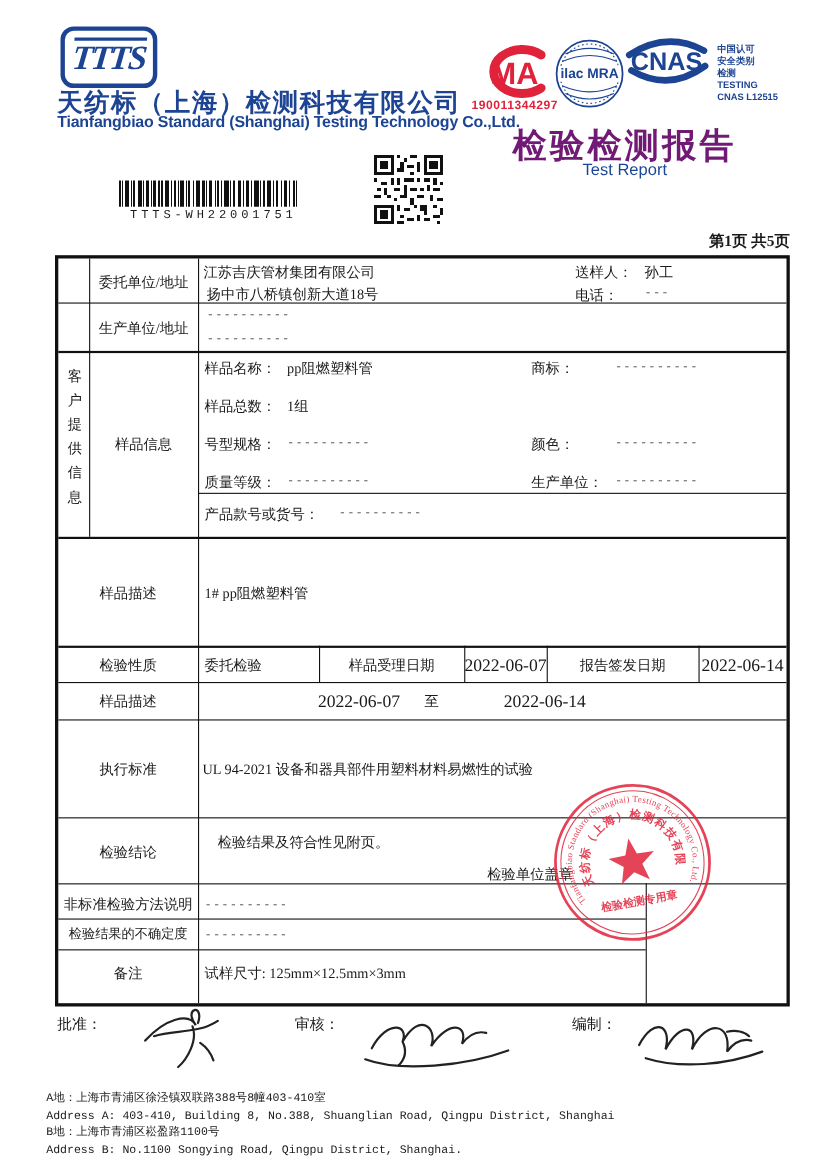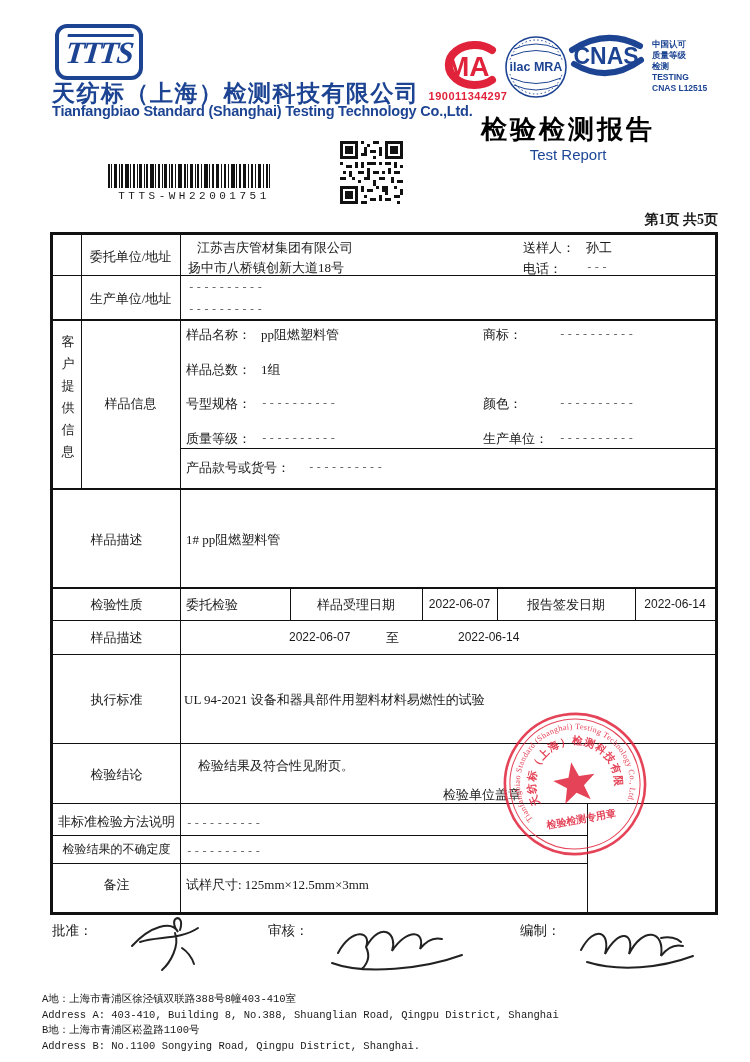--- a/index.html
+++ b/index.html
@@ -15,30 +15,30 @@
   .company-cn{left:52px;top:78px;font-size:23px;font-weight:bold;color:#1d4493;letter-spacing:1.5px;}
   .company-en{left:52px;top:103px;font-size:14.5px;font-weight:bold;color:#1d4493;font-family:"Liberation Sans",sans-serif;letter-spacing:-0.2px;}
   .barcode-wrap{left:108px;top:164px;}
   .barcode-text{left:104px;top:190px;width:180px;font-size:11px;letter-spacing:3.5px;text-align:center;}
   .qr{left:340px;top:141px;}
   .cma{left:430px;top:40px;}
   .cma-num{left:424px;top:90px;width:88px;text-align:center;font-size:11px;font-weight:bold;color:#e0233b;font-family:"Liberation Sans",sans-serif;letter-spacing:0.5px;}
   .ilac{left:504px;top:31px;}
   .cnas{left:566px;top:32px;}
   .cnas-side{left:652px;top:39px;font-size:8.5px;line-height:11px;color:#1d4493;font-weight:bold;font-family:"Liberation Sans",sans-serif;}
-  .rep-cn{left:448px;top:112px;width:240px;text-align:center;font-size:26px;font-weight:bold;color:#000000;letter-spacing:3px;}
+  .rep-cn{left:448px;top:112px;width:240px;text-align:center;font-size:31px;font-weight:bold;color:#701a75;letter-spacing:3px;}
   .rep-en{left:448px;top:146px;width:240px;text-align:center;font-size:15px;color:#1d4796;font-family:"Liberation Sans",sans-serif;}
   .page-ind{left:518px;top:211px;width:200px;text-align:right;font-size:14px;font-weight:bold;}
   
   .tbl{left:50px;top:232px;width:662px;height:677px;border:3px solid #111;}
   .hl,.vl{position:absolute;background:#111;}
   .cell-lbl{position:absolute;text-align:center;font-size:13px;}
   .txt{position:absolute;font-size:13px;white-space:nowrap;}
   .dash{color:#555;font-family:"Liberation Mono","DejaVu Sans Mono",monospace;font-size:11px;letter-spacing:1px;}
-  .date{font-family:Liberation Sans, sans-serif;font-size:12px;}
+  .date{font-family:Liberation Serif, serif;font-size:16px;}
   .vert{left:7px;top:96px;width:16px;font-size:13px;line-height:22px;text-align:center;}
   
   .stamp{left:495px;top:704px;width:160px;height:160px;opacity:0.85;}
   
   .sig-lbl{position:absolute;font-size:13.5px;font-weight:normal;}
   
   .foot{font-family:Liberation Mono, monospace;font-size:10.5px;line-height:15.5px;white-space:nowrap;}
 </style>
 </head>
 <body>
@@ -197,21 +197,21 @@
   <div class="abs cnas">
     <svg width="80" height="48" xmlns="http://www.w3.org/2000/svg">
       <path d="M6,18 Q40,-4 74,14" fill="none" stroke="#1d4493" stroke-width="6" stroke-linecap="round"></path>
       <path d="M8,32 Q42,52 75,28" fill="none" stroke="#1d4493" stroke-width="6" stroke-linecap="round"></path>
       <text x="40" y="32" text-anchor="middle" font-family="Liberation Sans,sans-serif" font-size="23" font-weight="bold" fill="#1d4493">CNAS</text>
     </svg>
   </div>
 
   <div class="abs cnas-side">
     <div>中国认可</div>
-    <div>质量等级</div>
+    <div>安全类别</div>
     <div>检测</div>
     <div>TESTING</div>
     <div>CNAS L12515</div>
   </div>
 
   <div class="abs rep-cn">检验检测报告</div>
   <div class="abs rep-en">Test Report</div>
 
   <div class="abs page-ind">第1页  共5页</div>
 
@@ -240,21 +240,21 @@
     <div class="vert abs">
       <div>客</div>
       <div>户</div>
       <div>提</div>
       <div>供</div>
       <div>信</div>
       <div>息</div>
     </div>
 
     <div class="cell-lbl" style="left:28px;top:13px;width:99px">委托单位/地址</div>
-    <div class="txt" style="left:144px;top:4px">江苏吉庆管材集团有限公司</div>
+    <div class="txt" style="left:132px;top:4px">江苏吉庆管材集团有限公司</div>
     <div class="txt" style="left:135px;top:24px">扬中市八桥镇创新大道18号</div>
     <div class="txt" style="left:470px;top:4px">送样人：</div>
     <div class="txt" style="left:533px;top:4px">孙工</div>
     <div class="txt" style="left:470px;top:25px">电话：</div>
     <div class="txt dash" style="left:533px;top:26px">---</div>
 
     <div class="cell-lbl" style="left:28px;top:55px;width:99px">生产单位/地址</div>
     <div class="txt dash" style="left:135px;top:46px">----------</div>
     <div class="txt dash" style="left:135px;top:68px">----------</div>
 

